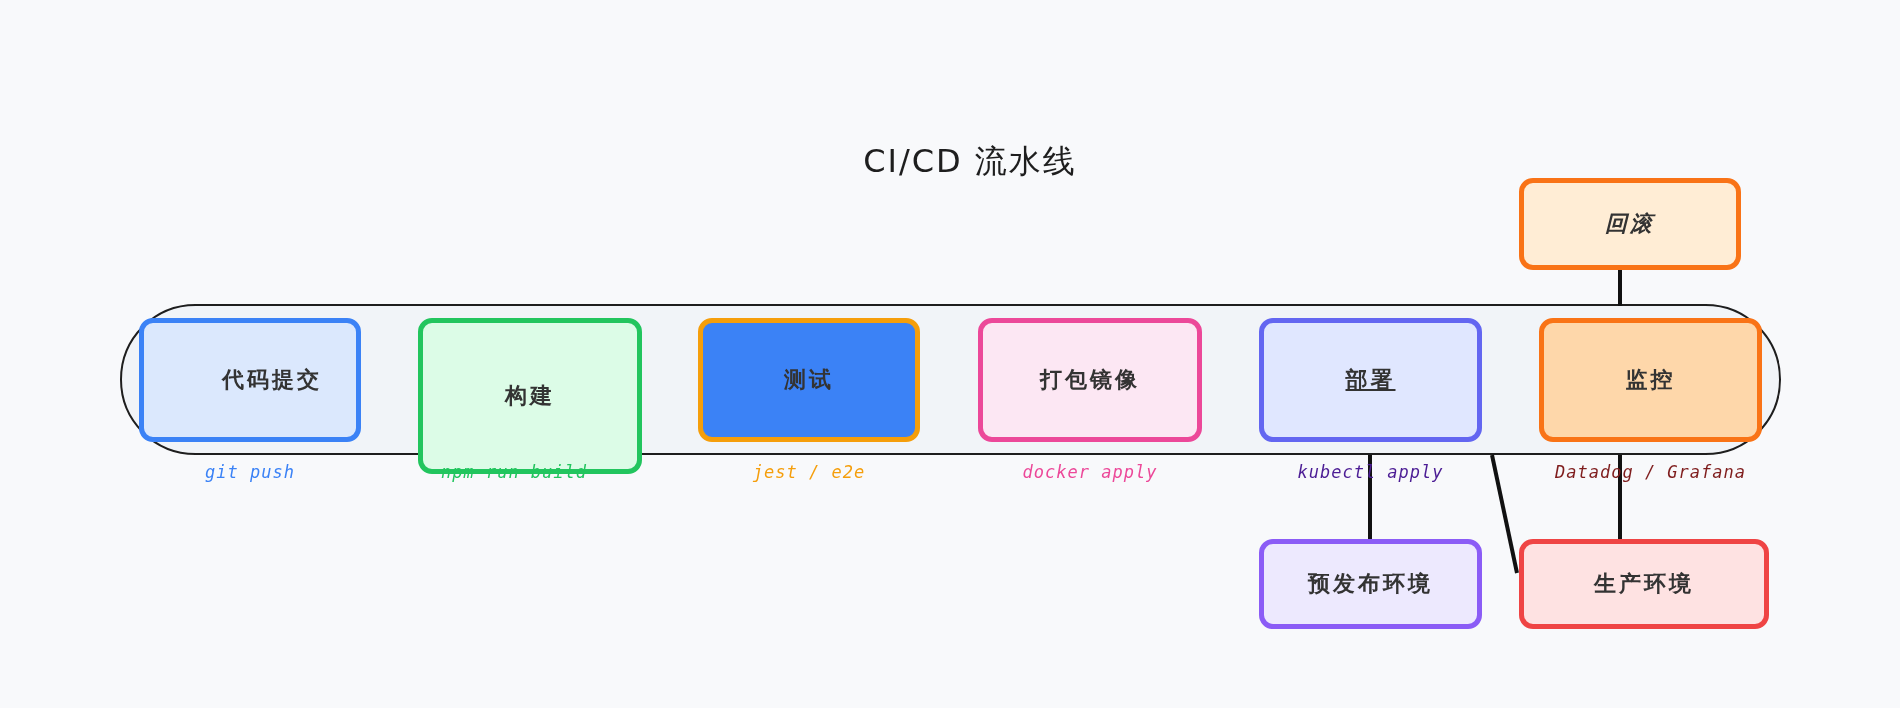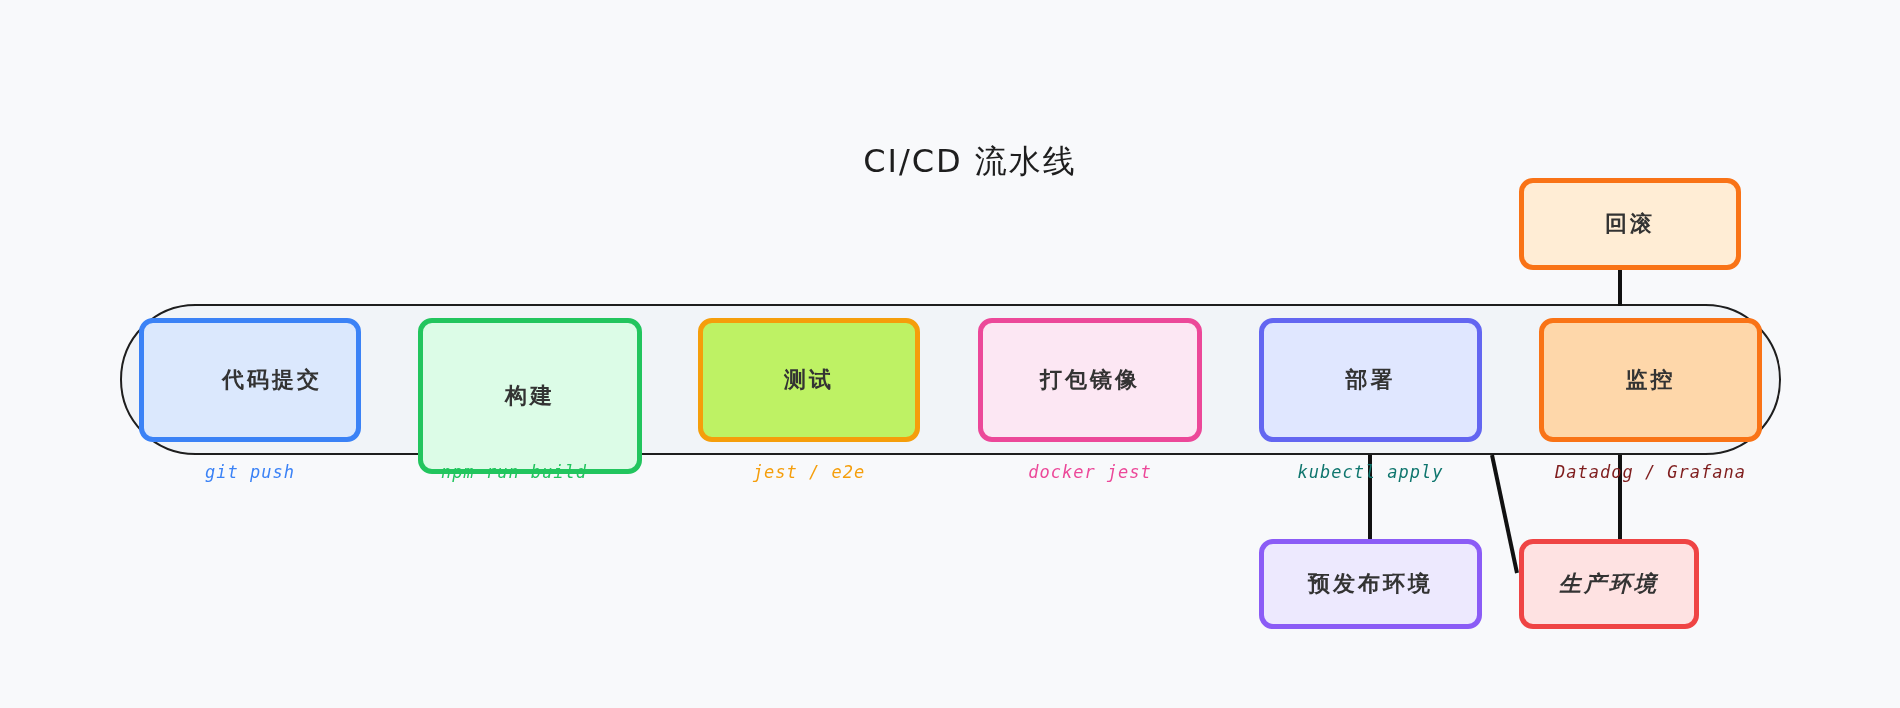--- a/index.html
+++ b/index.html
@@ -24,41 +24,41 @@
   <line x1="1620" y1="455" x2="1620" y2="540" stroke="#111" stroke-width="4"></line>
   <line x1="1492" y1="455" x2="1517" y2="573" stroke="#111" stroke-width="4"></line>
 </svg>
 
 <div class="node" style="left: 139px; top: 318px; width: 222px; height: 124px; border-color: rgb(59, 130, 246); background: rgb(219, 232, 253); padding-left: 44px;">
     <span>代码提交</span>
   </div>
 <div class="node" style="left: 418px; top: 318px; width: 224px; height: 156px; border-color: rgb(34, 197, 94); background: rgb(220, 252, 231);">
     <span>构建</span>
   </div>
-<div class="node" style="left: 698px; top: 318px; width: 222px; height: 124px; border-color: rgb(245, 158, 11); background: #bef264; text-align: right;">
+<div class="node" style="left: 698px; top: 318px; width: 222px; height: 124px; border-color: rgb(245, 158, 11); background: #3b82f6; text-align: right;">
     <span>测试</span>
   </div>
 <div class="node" style="left: 978px; top: 318px; width: 224px; height: 124px; border-color: rgb(236, 72, 153); background: rgb(252, 231, 243);">
     <span>打包镜像</span>
   </div>
-<div class="node" style="left: 1259px; top: 318px; width: 223px; height: 124px; border-color: rgb(99, 102, 241); background: rgb(224, 231, 255);">
+<div class="node" style="left: 1259px; top: 318px; width: 223px; height: 124px; border-color: rgb(99, 102, 241); background: rgb(224, 231, 255); text-decoration: underline;">
     <span>部署</span>
   </div>
 <div class="node" style="left: 1539px; top: 318px; width: 223px; height: 124px; border-color: rgb(249, 115, 22); background: rgb(254, 215, 170);">
     <span>监控</span>
   </div>
 
 <div class="sub" style="left: 139px; top: 462px; width: 222px; color: rgb(59, 130, 246);">git push</div>
 <div class="sub" style="left: 402px; top: 462px; width: 224px; color: rgb(34, 197, 94);">npm run build</div>
 <div class="sub" style="left: 698px; top: 462px; width: 222px; color: rgb(245, 158, 11);">jest / e2e</div>
-<div class="sub" style="left: 978px; top: 462px; width: 224px; color: rgb(236, 72, 153);">docker jest</div>
-<div class="sub" style="left: 1259px; top: 462px; width: 223px; color: #0f766e;">kubectl apply</div>
+<div class="sub" style="left: 978px; top: 462px; width: 224px; color: rgb(236, 72, 153);">docker apply</div>
+<div class="sub" style="left: 1259px; top: 462px; width: 223px; color: #4c1d95;">kubectl apply</div>
 <div class="sub" style="left: 1539px; top: 462px; width: 223px; color: #7f1d1d;">Datadog / Grafana</div>
 
-<div class="node" style="left: 1519px; top: 178px; width: 222px; height: 92px; border-color: rgb(249, 115, 22); background: rgb(255, 237, 213);">
+<div class="node" style="left: 1519px; top: 178px; width: 222px; height: 92px; border-color: rgb(249, 115, 22); background: rgb(255, 237, 213); font-style: italic;">
     <span>回滚</span>
   </div>
 <div class="node" style="left: 1259px; top: 539px; width: 223px; height: 90px; border-color: rgb(139, 92, 246); background: rgb(237, 233, 254);">
     <span>预发布环境</span>
   </div>
-<div class="node" style="left: 1519px; top: 539px; width: 180px; height: 90px; border-color: rgb(239, 68, 68); background: rgb(254, 226, 226); font-style: italic;">
+<div class="node" style="left: 1519px; top: 539px; width: 250px; height: 90px; border-color: rgb(239, 68, 68); background: rgb(254, 226, 226);">
     <span>生产环境</span>
   </div>
 
 </body></html>

